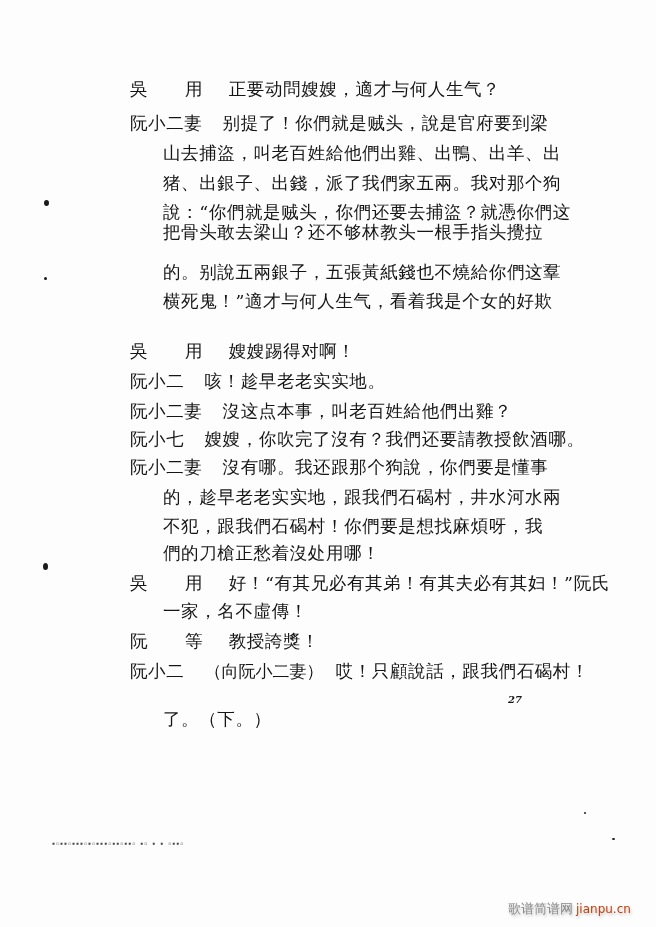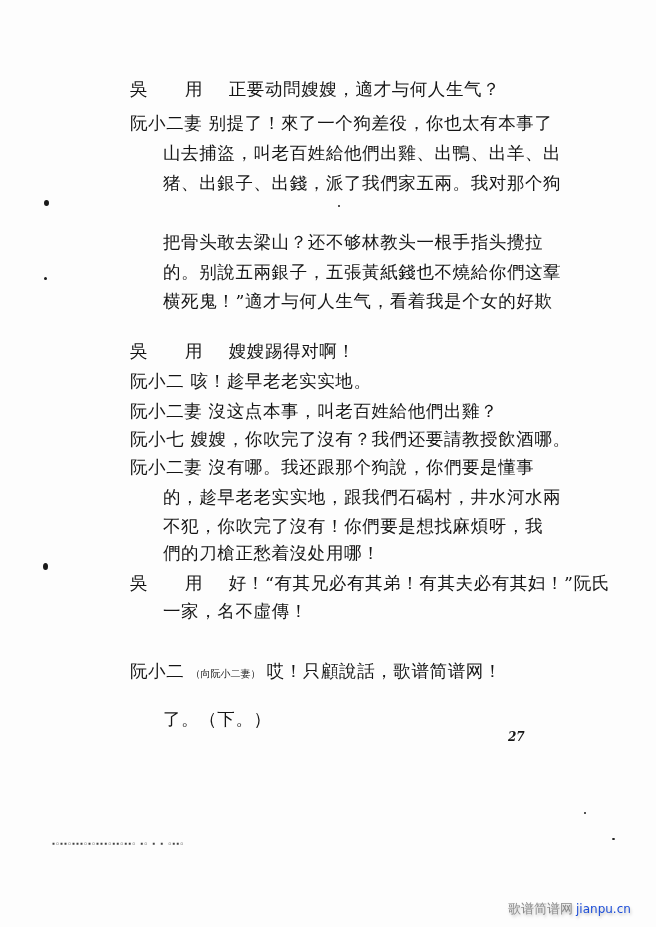--- a/index.html
+++ b/index.html
@@ -27,36 +27,36 @@
       font-size: 17.5px;
       line-height: 22px;
       white-space: nowrap;
       letter-spacing: 0.6px;
     }
     .line.cont {
       left: 163px;
     }
     .speaker {
       display: inline-block;
-      margin-right: 0;
+      margin-right: 14px;
     }
     .speaker.spaced {
       letter-spacing: 16px;
       margin-right: 4px;
     }
     .stage {
-      font-size: 10px;
+      font-size: 17px;
       letter-spacing: 0;
-      margin-right: 0;
+      margin-right: 6px;
     }
     .page-number {
       position: absolute;
       left: 508px;
-      top: 730px;
-      font-size: 12px;
+      top: 694px;
+      font-size: 10px;
       font-weight: bold;
       font-style: italic;
       font-family: "DejaVu Serif", serif;
     }
     .speck {
       position: absolute;
       background: #1a1a1a;
       border-radius: 50%;
     }
     .footer-dots {
@@ -72,42 +72,43 @@
       position: absolute;
       left: 508px;
       top: 900px;
       font-family: "DejaVu Sans", sans-serif;
       font-size: 13px;
       color: #8a8a8a;
       white-space: nowrap;
       text-shadow: 1px 2px 3px rgba(0,0,0,0.25);
     }
     .watermark .latin {
-      color: #1d4ed8;
+      color: #c2410c;
       font-size: 12px;
       margin-left: 3px;
     }
   </style>
 </head>
 <body>
 
 <div class="page">
 
   <div class="line" style="top:78px">
     <span class="speaker spaced">吳 用</span>
     <span>正要动問嫂嫂，適才与何人生气？</span>
   </div>
 
   <div class="line" style="top:112px">
     <span class="speaker">阮小二妻</span>
-    <span>别提了！來了一个狗差役，你也太有本事了</span>
+    <span>别提了！你們就是贼头，說是官府要到梁</span>
   </div>
   <div class="line cont" style="top:142px">山去捕盜，叫老百姓給他們出雞、出鴨、出羊、出</div>
   <div class="line cont" style="top:172px">猪、出銀子、出錢，派了我們家五兩。我对那个狗</div>
-  <div class="line cont" style="top:231px">把骨头敢去梁山？还不够林教头一根手指头攪拉</div>
+  <div class="line cont" style="top:201px">說：“你們就是贼头，你們还要去捕盜？就憑你們这</div>
+  <div class="line cont" style="top:221px">把骨头敢去梁山？还不够林教头一根手指头攪拉</div>
   <div class="line cont" style="top:261px">的。别說五兩銀子，五張黃紙錢也不燒給你們这羣</div>
   <div class="line cont" style="top:290px">横死鬼！”適才与何人生气，看着我是个女的好欺</div>
 
   <div class="line" style="top:340px">
     <span class="speaker spaced">吳 用</span>
     <span>嫂嫂踢得对啊！</span>
   </div>
 
   <div class="line" style="top:370px">
     <span class="speaker">阮小二</span>
@@ -122,34 +123,38 @@
   <div class="line" style="top:428px">
     <span class="speaker">阮小七</span>
     <span>嫂嫂，你吹完了沒有？我們还要請教授飲酒哪。</span>
   </div>
 
   <div class="line" style="top:456px">
     <span class="speaker">阮小二妻</span>
     <span>沒有哪。我还跟那个狗說，你們要是懂事</span>
   </div>
   <div class="line cont" style="top:486px">的，趁早老老实实地，跟我們石碣村，井水河水兩</div>
-  <div class="line cont" style="top:515px">不犯，你吹完了沒有！你們要是想找麻煩呀，我</div>
+  <div class="line cont" style="top:515px">不犯，跟我們石碣村！你們要是想找麻煩呀，我</div>
   <div class="line cont" style="top:542px">們的刀槍正愁着沒处用哪！</div>
 
   <div class="line" style="top:572px">
     <span class="speaker spaced">吳 用</span>
     <span>好！“有其兄必有其弟！有其夫必有其妇！”阮氏</span>
   </div>
   <div class="line cont" style="top:600px">一家，名不虛傳！</div>
 
+  <div class="line" style="top:630px">
+    <span class="speaker spaced">阮 等</span>
+    <span>教授誇獎！</span>
+  </div>
 
   <div class="line" style="top:660px">
     <span class="speaker">阮小二</span>
     <span class="stage">（向阮小二妻）</span>
-    <span>哎！只顧說話，歌谱简谱网！</span>
+    <span>哎！只顧說話，跟我們石碣村！</span>
   </div>
 
   <div class="line cont" style="top:708px">了。（下。）</div>
 
   <div class="page-number">27</div>
 
   <div class="speck" style="left:44px;top:200px;width:5px;height:6px"></div>
   <div class="speck" style="left:44px;top:277px;width:3px;height:3px"></div>
   <div class="speck" style="left:43px;top:563px;width:5px;height:7px"></div>
   <div class="speck" style="left:584px;top:812px;width:2px;height:2px"></div>

